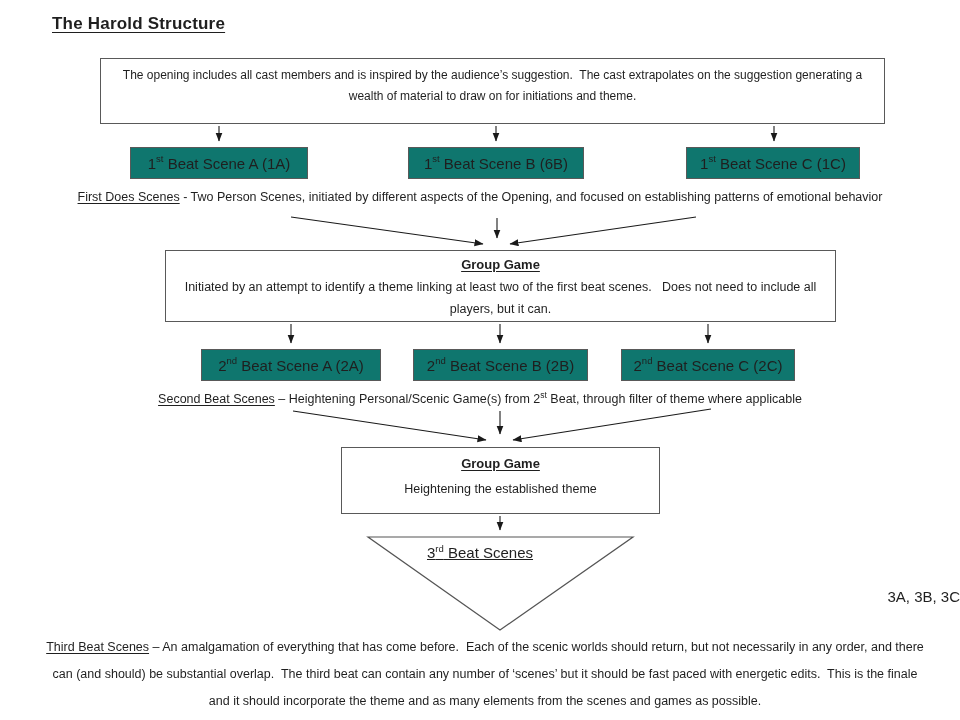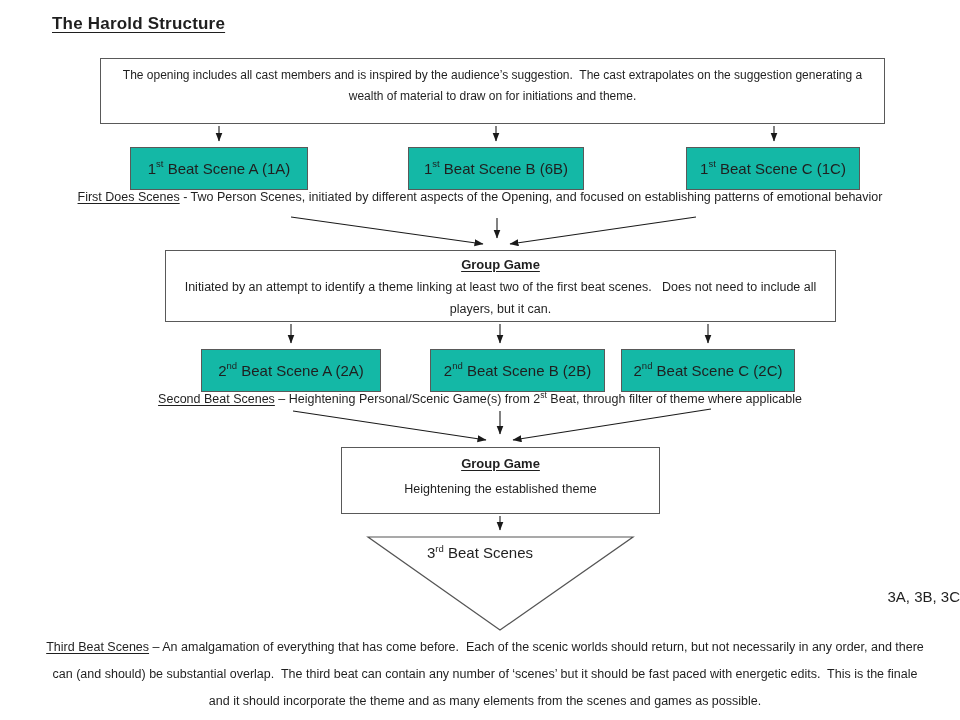--- a/index.html
+++ b/index.html
@@ -20,23 +20,23 @@
     text-align: center; box-sizing: border-box; padding: 6px 10px 4px 10px;
   }
   .box-heading {
     font-size: 12.5px; font-weight: bold;
     text-decoration: underline; text-underline-offset: 2px;
     margin-bottom: 4px; white-space: pre-wrap;
   }
   .box-body { font-size: 12px; line-height: 21px; white-space: pre-wrap; }
 
   .scene-box {
-    position: absolute; border: 1px solid #595959; background: #14b8a6;
+    position: absolute; border: 1px solid #595959; background: #0f766e;
     display: flex; align-items: center; justify-content: center;
-    font-size: 15px; box-sizing: border-box; height: 43px;
+    font-size: 15px; box-sizing: border-box; height: 32px;
   }
   .scene-box sup { font-size: 9.5px; line-height: 0; position: relative; top: -1px; }
 
   .caption {
     position: absolute; left: 0; width: 960px; text-align: center;
     font-size: 12.5px;
   }
   .caption span { white-space: pre-wrap; }
   .caption .u, .note .u { text-decoration: underline; text-underline-offset: 2px; }
   .caption sup { font-size: 8.5px; }
@@ -114,37 +114,37 @@
   </div>
 
   <div class="big-box" style="left:165px; top:250px; width:671px; height:72px;">
     <div class="box-heading" style="font-size:13px;">Group Game</div>
     <div class="box-body" style="font-size:12.5px; line-height:22px;">Initiated by an attempt to identify a theme linking at least two of the first beat scenes.   Does not need to include all players, but it can.</div>
   </div>
 
   <div class="scene-box" style="left:201px; top:349px; width:180px;">
     <span><span>2</span><sup>nd</sup><span> Beat Scene A (2A)</span></span>
   </div>
-  <div class="scene-box" style="left:430px; top:349px; width:175px;">
+  <div class="scene-box" style="left:413px; top:349px; width:175px;">
     <span><span>2</span><sup>nd</sup><span> Beat Scene B (2B)</span></span>
   </div>
   <div class="scene-box" style="left:621px; top:349px; width:174px;">
     <span><span>2</span><sup>nd</sup><span> Beat Scene C (2C)</span></span>
   </div>
 
   <div class="caption" style="top:390px;">
     <span class="u">Second Beat Scenes</span><span> – Heightening Personal/Scenic Game(s) from 2</span><sup>st</sup><span> Beat, through filter of theme where applicable</span>
   </div>
 
   <div class="big-box" style="left:341px; top:447px; width:319px; height:67px; padding-top:8px;">
     <div class="box-heading" style="font-size:13px; margin-bottom:8px;">Group Game</div>
     <div class="box-body" style="font-size:12.5px;">Heightening the established theme</div>
   </div>
 
-  <div class="tri-text" style="top:543px;">
+  <div class="tri-text" style="top:543px;text-decoration:underline;">
     <span>3</span><sup>rd</sup><span> Beat Scenes</span>
   </div>
   <div class="tri-text" style="top:588px;text-align:right;">3A, 3B, 3C</div>
 
   <div class="note">
     <span class="u">Third Beat Scenes</span><span> – An amalgamation of everything that has come before.  Each of the scenic worlds should return, but not necessarily in any order, and there can (and should) be substantial overlap.  The third beat can contain any number of ‘scenes’ but it should be fast paced with energetic edits.  This is the finale and it should incorporate the theme and as many elements from the scenes and games as possible.</span>
   </div>
 
 </div>
 

